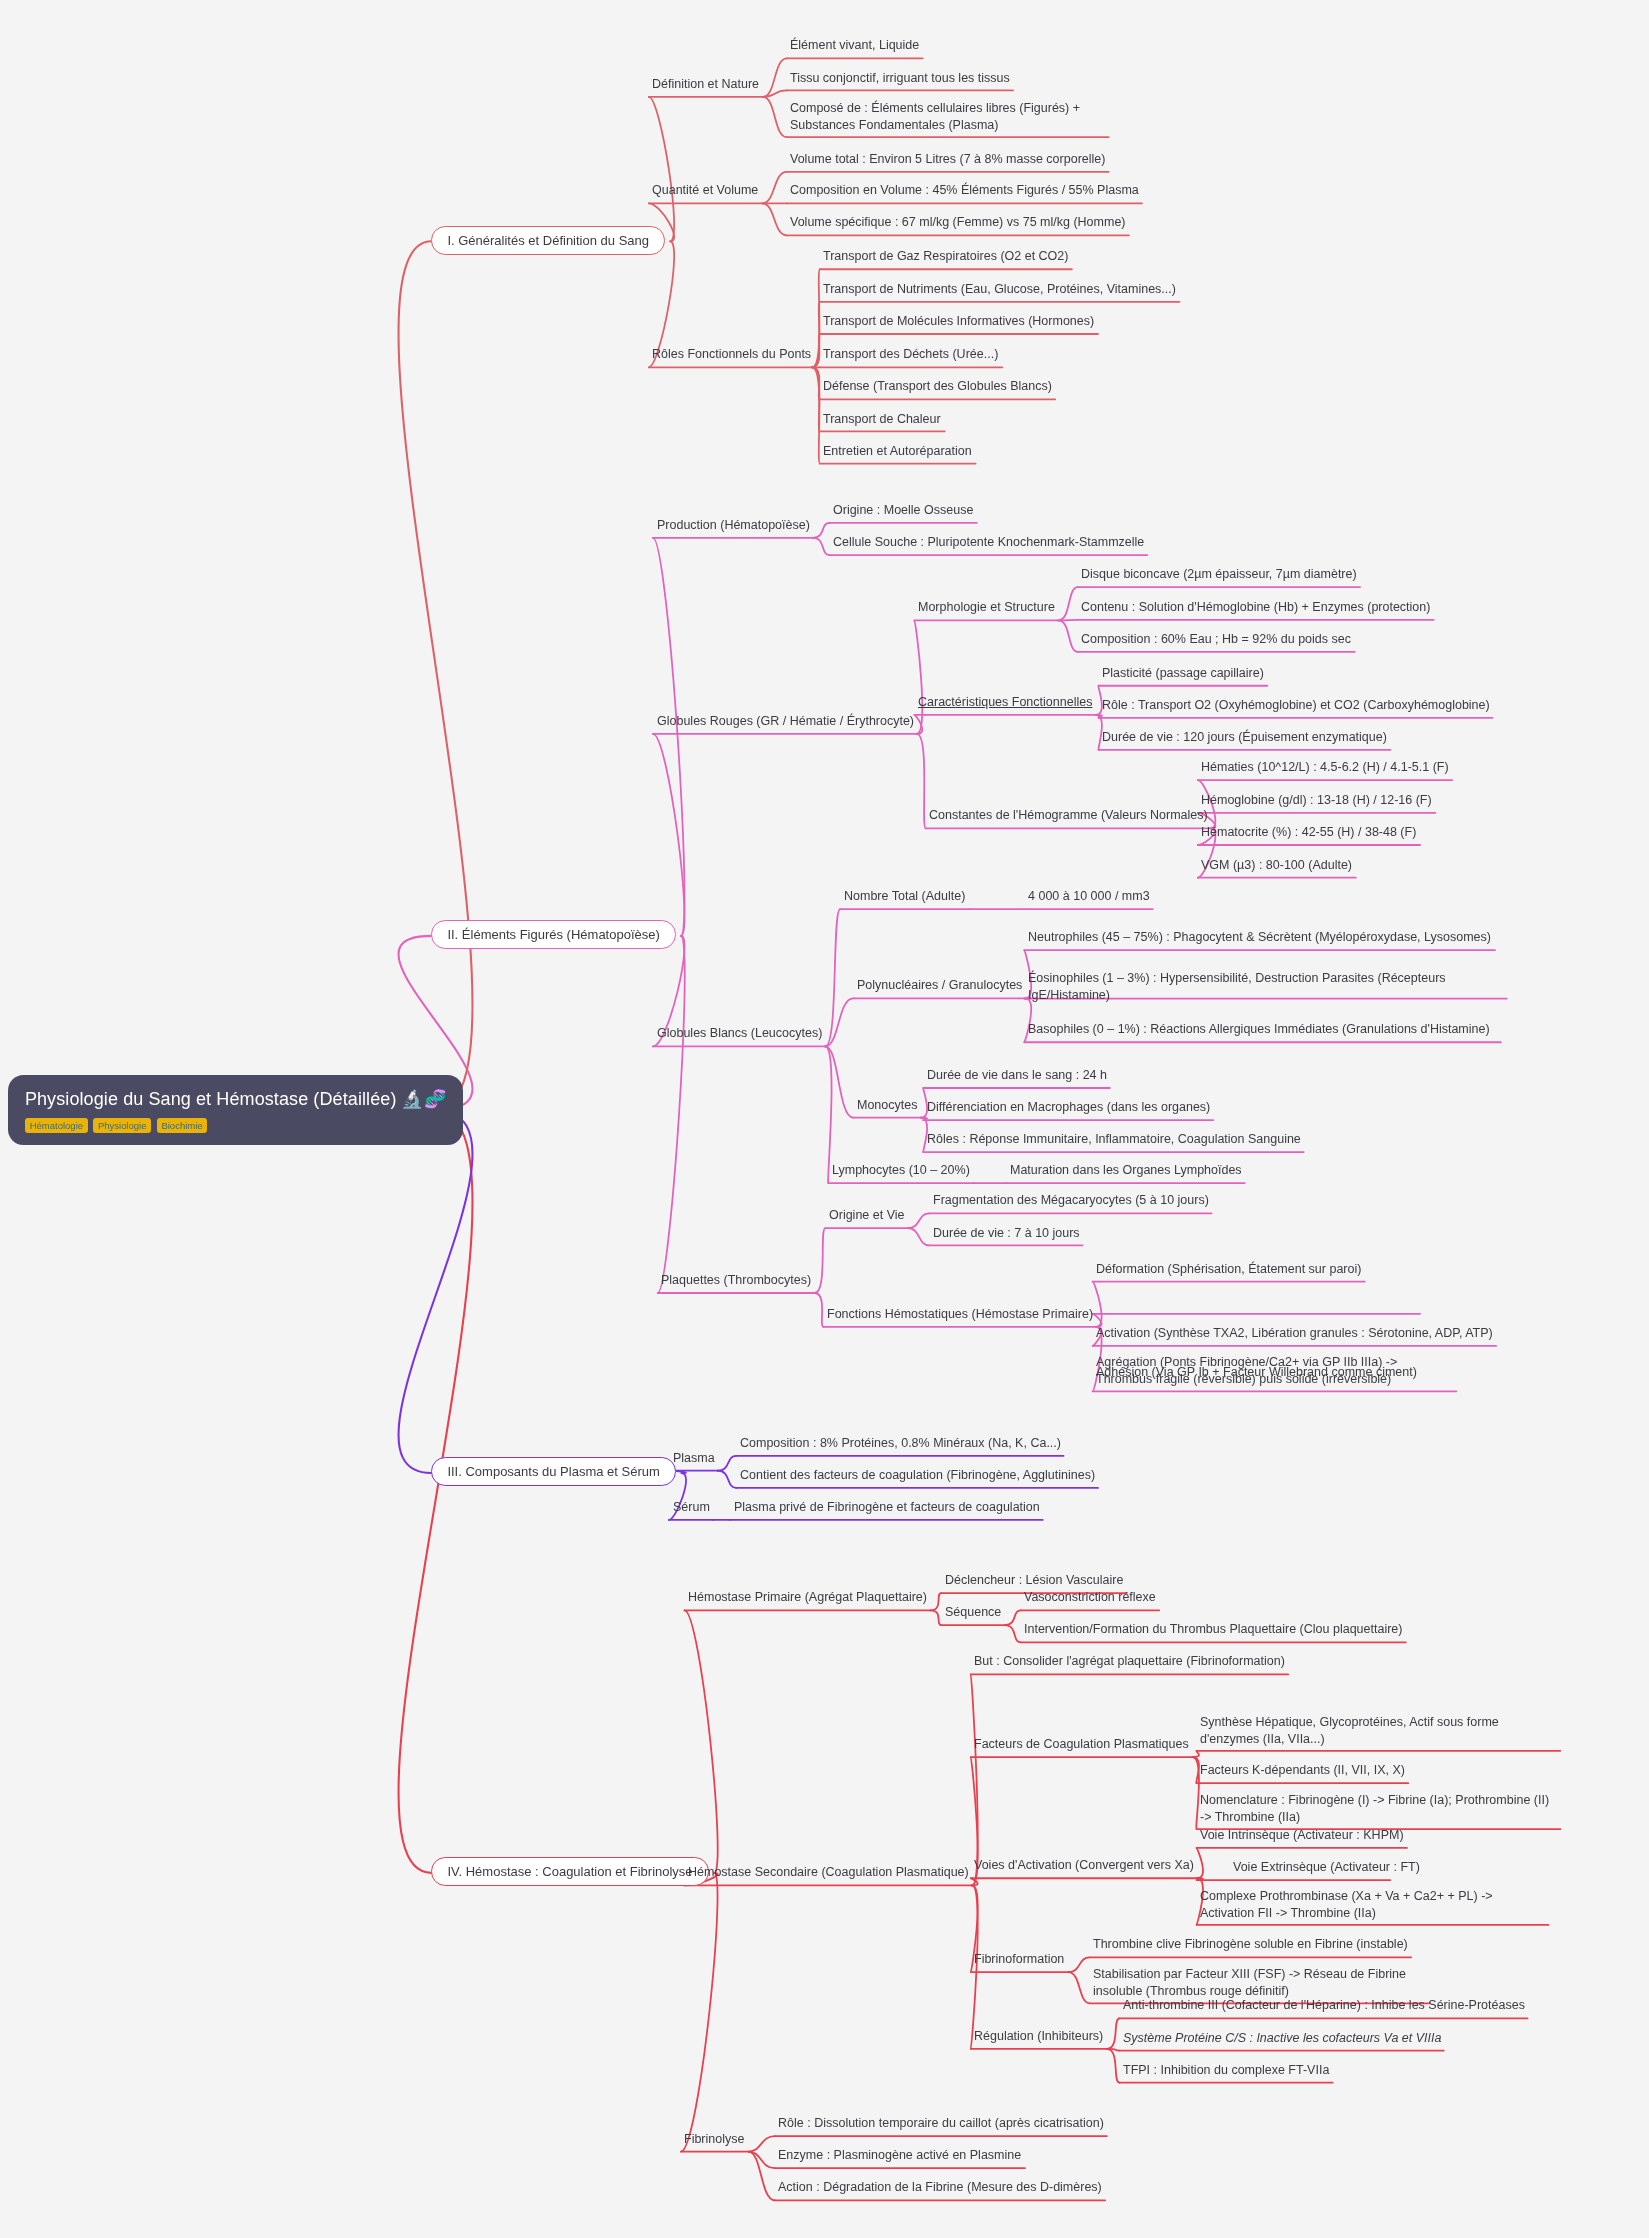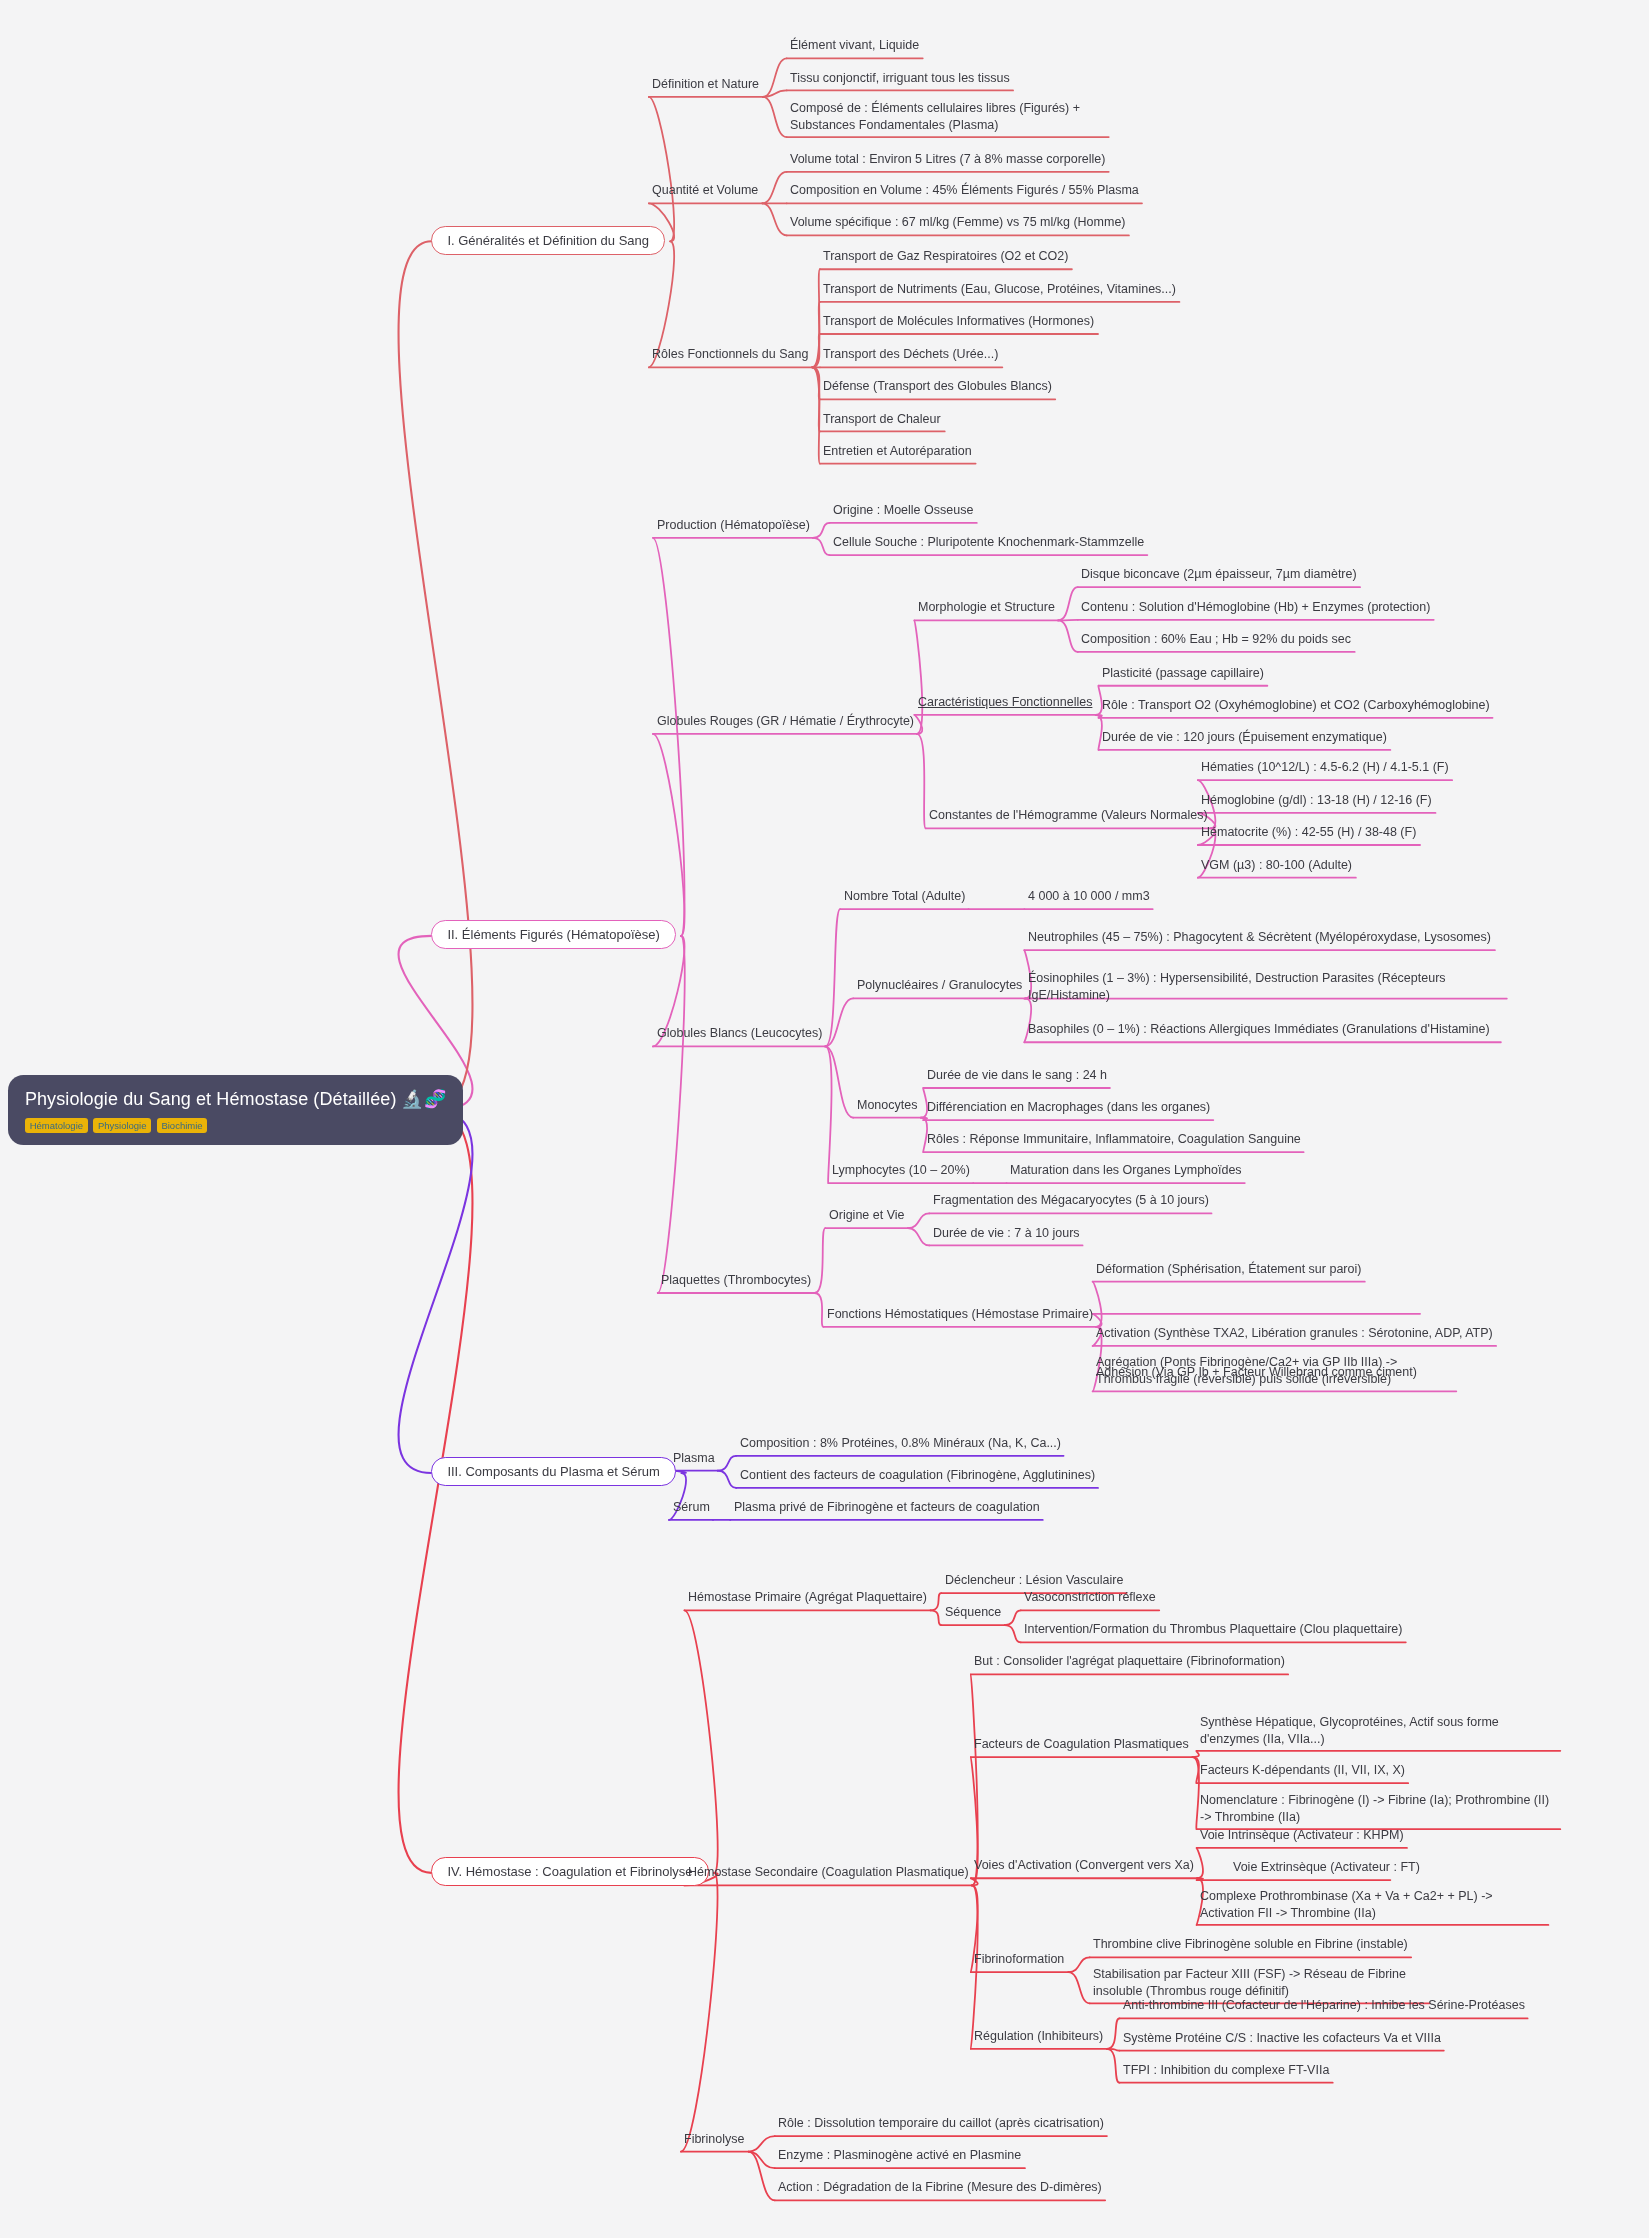--- a/index.html
+++ b/index.html
@@ -251,21 +251,21 @@
   <div id="dyn">
       <div class="node branch" style="border-color: rgb(221, 97, 104); left: 431px; visibility: visible; top: 226px;">I. Généralités et Définition du Sang</div>
       <div class="node tx" style="left: 652px; visibility: visible; top: 76px;">Définition et Nature</div>
       <div class="node tx" style="left: 790px; visibility: visible; top: 37px;">Élément vivant, Liquide</div>
       <div class="node tx" style="left: 790px; visibility: visible; top: 70px;">Tissu conjonctif, irriguant tous les tissus</div>
       <div class="node tx wrap" style="left: 790px; width: 315px; visibility: visible; top: 100px;">Composé de : Éléments cellulaires libres (Figurés) + Substances Fondamentales (Plasma)</div>
       <div class="node tx" style="left: 652px; visibility: visible; top: 182px;">Quantité et Volume</div>
       <div class="node tx" style="left: 790px; visibility: visible; top: 151px;">Volume total : Environ 5 Litres (7 à 8% masse corporelle)</div>
       <div class="node tx" style="left: 790px; visibility: visible; top: 182px;">Composition en Volume : 45% Éléments Figurés / 55% Plasma</div>
       <div class="node tx" style="left: 790px; visibility: visible; top: 214px;">Volume spécifique : 67 ml/kg (Femme) vs 75 ml/kg (Homme)</div>
-      <div class="node tx" style="left: 652px; visibility: visible; top: 346px;">Rôles Fonctionnels du Sang</div>
+      <div class="node tx" style="left: 652px; visibility: visible; top: 346px;">Rôles Fonctionnels du Ponts</div>
       <div class="node tx" style="left: 823px; visibility: visible; top: 248px;">Transport de Gaz Respiratoires (O2 et CO2)</div>
       <div class="node tx" style="left: 823px; visibility: visible; top: 281px;">Transport de Nutriments (Eau, Glucose, Protéines, Vitamines...)</div>
       <div class="node tx" style="left: 823px; visibility: visible; top: 313px;">Transport de Molécules Informatives (Hormones)</div>
       <div class="node tx" style="left: 823px; visibility: visible; top: 346px;">Transport des Déchets (Urée...)</div>
       <div class="node tx" style="left: 823px; visibility: visible; top: 378px;">Défense (Transport des Globules Blancs)</div>
       <div class="node tx" style="left: 823px; visibility: visible; top: 411px;">Transport de Chaleur</div>
       <div class="node tx" style="left: 823px; visibility: visible; top: 443px;">Entretien et Autoréparation</div>
       <div class="node branch" style="border-color: rgb(227, 98, 187); left: 431px; visibility: visible; top: 920px;">II. Éléments Figurés (Hématopoïèse)</div>
       <div class="node tx" style="left: 657px; visibility: visible; top: 517px;">Production (Hématopoïèse)</div>
       <div class="node tx" style="left: 833px; visibility: visible; top: 502px;">Origine : Moelle Osseuse</div>
@@ -326,21 +326,21 @@
       <div class="node tx wrap" style="left: 1200px; width: 356px; visibility: visible; top: 1792px;">Nomenclature : Fibrinogène (I) -&gt; Fibrine (Ia); Prothrombine (II) -&gt; Thrombine (IIa)</div>
       <div class="node tx" style="left: 974px; visibility: visible; top: 1857px;">Voies d'Activation (Convergent vers Xa)</div>
       <div class="node tx" style="left: 1200px; visibility: visible; top: 1827px;">Voie Intrinsèque (Activateur : KHPM)</div>
       <div class="node tx" style="left: 1200px; visibility: visible; top: 1859px; margin-left: 33px;">Voie Extrinsèque (Activateur : FT)</div>
       <div class="node tx wrap" style="left: 1200px; width: 345px; visibility: visible; top: 1888px;">Complexe Prothrombinase (Xa + Va + Ca2+ + PL) -&gt; Activation FII -&gt; Thrombine (IIa)</div>
       <div class="node tx" style="left: 974px; visibility: visible; top: 1951px;">Fibrinoformation</div>
       <div class="node tx" style="left: 1093px; visibility: visible; top: 1936px;">Thrombine clive Fibrinogène soluble en Fibrine (instable)</div>
       <div class="node tx wrap" style="left: 1093px; width: 333px; visibility: visible; top: 1966px;">Stabilisation par Facteur XIII (FSF) -&gt; Réseau de Fibrine insoluble (Thrombus rouge définitif)</div>
       <div class="node tx" style="left: 974px; visibility: visible; top: 2028px;">Régulation (Inhibiteurs)</div>
       <div class="node tx" style="left: 1123px; visibility: visible; top: 1997px;">Anti-thrombine III (Cofacteur de l'Héparine) : Inhibe les Sérine-Protéases</div>
-      <div class="node tx" style="left: 1123px; visibility: visible; top: 2030px;">Système Protéine C/S : Inactive les cofacteurs Va et VIIIa</div>
+      <div class="node tx" style="left: 1123px; visibility: visible; top: 2030px; font-style: italic;">Système Protéine C/S : Inactive les cofacteurs Va et VIIIa</div>
       <div class="node tx" style="left: 1123px; visibility: visible; top: 2062px;">TFPI : Inhibition du complexe FT-VIIa</div>
       <div class="node tx" style="left: 684px; visibility: visible; top: 2131px;">Fibrinolyse</div>
       <div class="node tx" style="left: 778px; visibility: visible; top: 2115px;">Rôle : Dissolution temporaire du caillot (après cicatrisation)</div>
       <div class="node tx" style="left: 778px; visibility: visible; top: 2147px;">Enzyme : Plasminogène activé en Plasmine</div>
       <div class="node tx" style="left: 778px; visibility: visible; top: 2179px;">Action : Dégradation de la Fibrine (Mesure des D-dimères)</div>
     </div>
 </div>
 
 
 </body></html>

